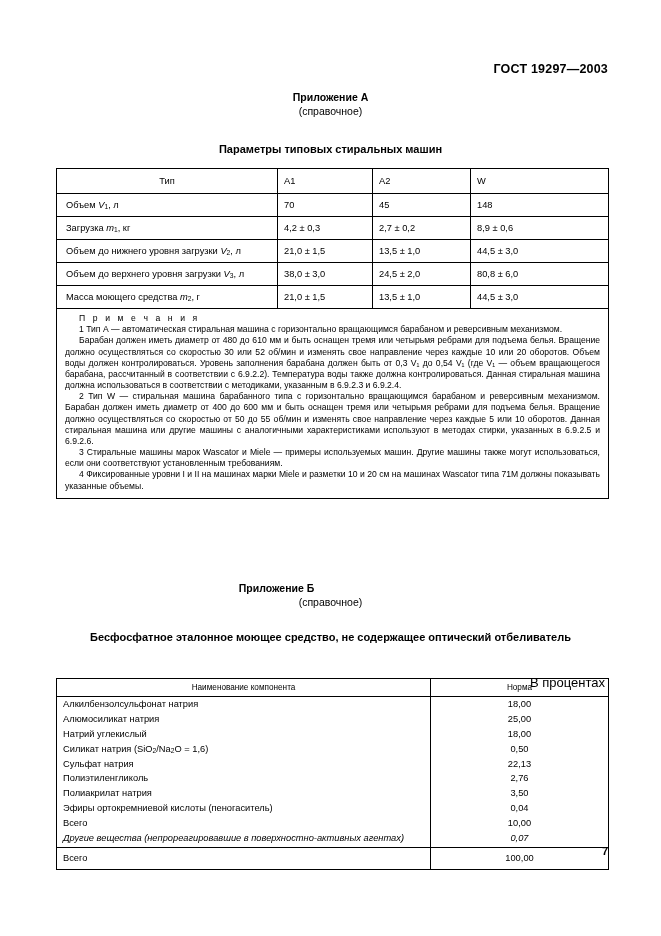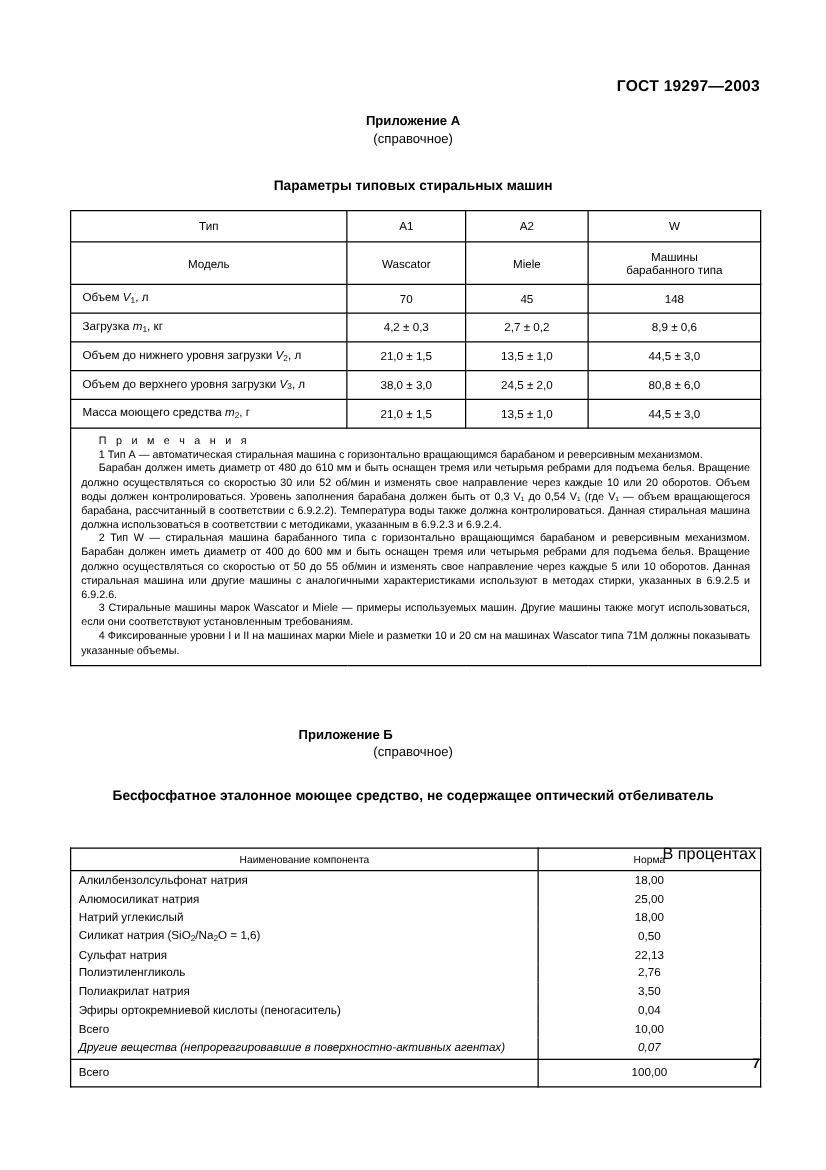--- a/index.html
+++ b/index.html
@@ -63,21 +63,21 @@
     width: 552px;
     font-size: 9.3px;
   }
   .t1 td {
     border: 0.8px solid #000;
     padding: 3px 6px;
     vertical-align: middle;
   }
   .t1 .c-type { text-align: center; }
   .t1 .c-lbl  { text-align: left; padding-left: 9px; }
-  .t1 .c-val  { text-align: center; }
+  .t1 .c-val  { }
   .t1 tr.row-hd1 td { height: 18px; }
   .t1 tr.row-hd2 td { height: 27px; }
   .t1 tr.row-d td   { height: 16px; }
   .t1 .outer-top td { border-top-width: 1.6px; }
   .t1 .thick-bot td { border-bottom-width: 1.6px; }
   .t1 .col-a { width: 221px; }
   .t1 .col-b { width: 95px; }
   .t1 .col-c { width: 98px; }
   .t1 .col-d { width: 138px; }
 
@@ -171,26 +171,20 @@
         <col class="col-c">
         <col class="col-d">
     </colgroup>
     <tbody id="t1-body">
         <tr class="row-hd1 outer-top">
           <td class="c-type">Тип</td>
           <td class="c-val">A1</td>
           <td class="c-val">A2</td>
           <td class="c-val">W</td>
         </tr>
-        <tr class="row-hd2 thick-bot">
-          <td class="c-type">Модель</td>
-          <td class="c-val">Wascator</td>
-          <td class="c-val">Miele</td>
-          <td class="c-val">Машины<br>барабанного типа</td>
-        </tr>
         <tr class="row-d">
           <td class="c-lbl">Объем <i>V</i><sub>1</sub>, л</td>
           <td class="c-val">70</td>
           <td class="c-val">45</td>
           <td class="c-val">148</td>
         </tr>
         <tr class="row-d">
           <td class="c-lbl">Загрузка <i>m</i><sub>1</sub>, кг</td>
           <td class="c-val">4,2 ± 0,3</td>
           <td class="c-val">2,7 ± 0,2</td>

